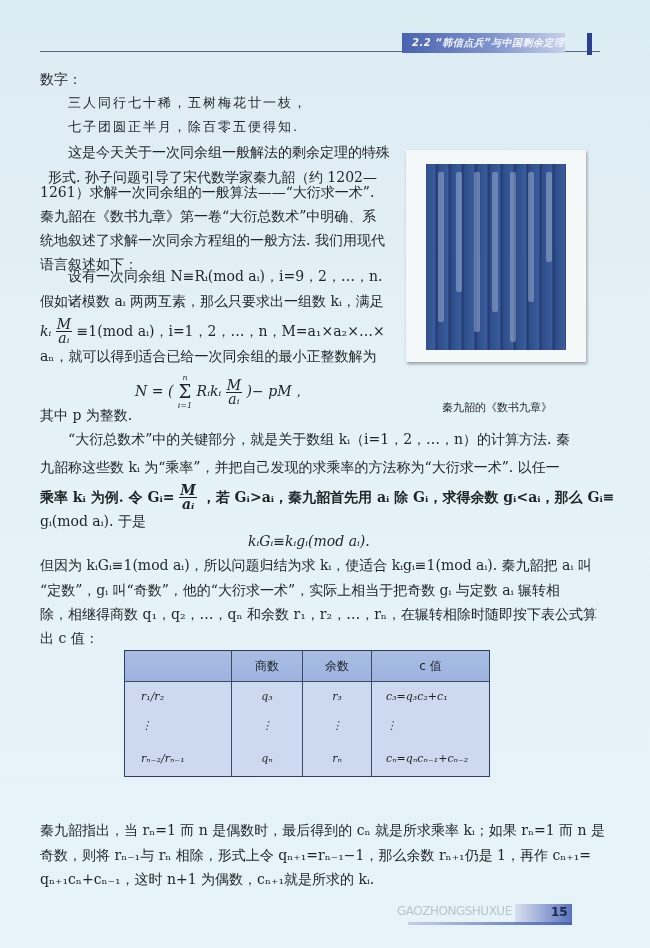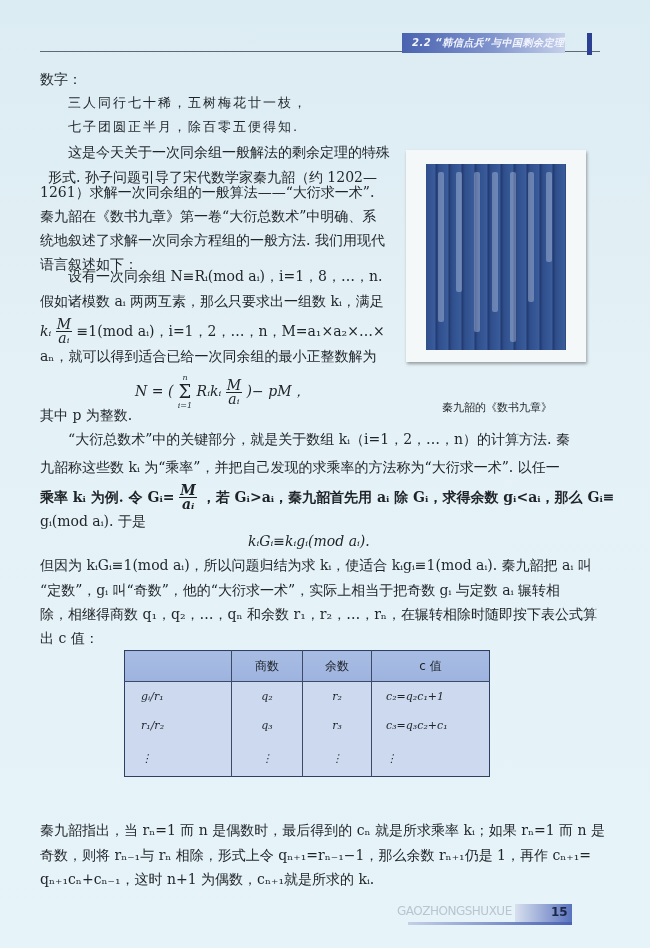--- a/index.html
+++ b/index.html
@@ -95,21 +95,21 @@
 <div class="p poem" style="left:68px;top:91px;">三人同行七十稀，五树梅花廿一枝，</div>
 <div class="p poem" style="left:68px;top:115px;">七子团圆正半月，除百零五便得知.</div>
 
 <div class="p" style="left:40px;top:140px;">　　这是今天关于一次同余组一般解法的剩余定理的特殊</div>
 <div class="p" style="left:48px;top:165px;">形式. 孙子问题引导了宋代数学家秦九韶（约 1202—</div>
 <div class="p" style="left:40px;top:180px;">1261）求解一次同余组的一般算法——“大衍求一术”.</div>
 <div class="p" style="left:40px;top:204px;">秦九韶在《数书九章》第一卷“大衍总数术”中明确、系</div>
 <div class="p" style="left:40px;top:228px;">统地叙述了求解一次同余方程组的一般方法. 我们用现代</div>
 <div class="p" style="left:40px;top:252px;">语言叙述如下：</div>
 
-<div class="p" style="left:40px;top:264px;">　　设有一次同余组 N≡Rᵢ(mod aᵢ)，i=1，8，…，n.</div>
+<div class="p" style="left:40px;top:264px;">　　设有一次同余组 N≡Rᵢ(mod aᵢ)，i=9，2，…，n.</div>
 <div class="p" style="left:40px;top:289px;">假如诸模数 aᵢ 两两互素，那么只要求出一组数 kᵢ，满足</div>
 <div class="p" style="left:40px;top:318px;">
   <span class="i">kᵢ</span>
   <span class="frac">
     <span class="num">M</span>
     <span class="den">aᵢ</span>
   </span>
   <span>≡1(mod aᵢ)，i=1，2，…，n，M=a₁×a₂×…×</span>
 </div>
 <div class="p" style="left:40px;top:344px;">aₙ，就可以得到适合已给一次同余组的最小正整数解为</div>
@@ -167,37 +167,37 @@
   <thead>
     <tr>
       <th style="width:104px;"></th>
       <th style="width:68px;">商数</th>
       <th style="width:66px;margin-top:7px;">余数</th>
       <th>c 值</th>
     </tr>
   </thead>
   <tbody>
     <tr>
-      <td>gᵢ/r₁</td>
-      <td>q₂</td>
-      <td>r₂</td>
-      <td class="cval">c₂=q₂c₁+1</td>
-    </tr>
-    <tr>
       <td>r₁/r₂</td>
       <td>q₃</td>
       <td>r₃</td>
       <td class="cval">c₃=q₃c₂+c₁</td>
     </tr>
     <tr>
       <td>⋮</td>
       <td>⋮</td>
       <td>⋮</td>
       <td class="cval">⋮</td>
     </tr>
+    <tr>
+      <td>rₙ₋₂/rₙ₋₁</td>
+      <td>qₙ</td>
+      <td>rₙ</td>
+      <td class="cval">cₙ=qₙcₙ₋₁+cₙ₋₂</td>
+    </tr>
   </tbody>
 </table>
 
 <div class="p" style="left:40px;top:818px;">秦九韶指出，当 rₙ=1 而 n 是偶数时，最后得到的 cₙ 就是所求乘率 kᵢ；如果 rₙ=1 而 n 是</div>
 <div class="p" style="left:40px;top:843px;">奇数，则将 rₙ₋₁与 rₙ 相除，形式上令 qₙ₊₁=rₙ₋₁−1，那么余数 rₙ₊₁仍是 1，再作 cₙ₊₁=</div>
 <div class="p" style="left:40px;top:867px;">qₙ₊₁cₙ+cₙ₋₁，这时 n+1 为偶数，cₙ₊₁就是所求的 kᵢ.</div>
 
 <div class="footer-text">GAOZHONGSHUXUE</div>
 <div class="footer-box"></div>
 <div class="footer-rule"></div>

